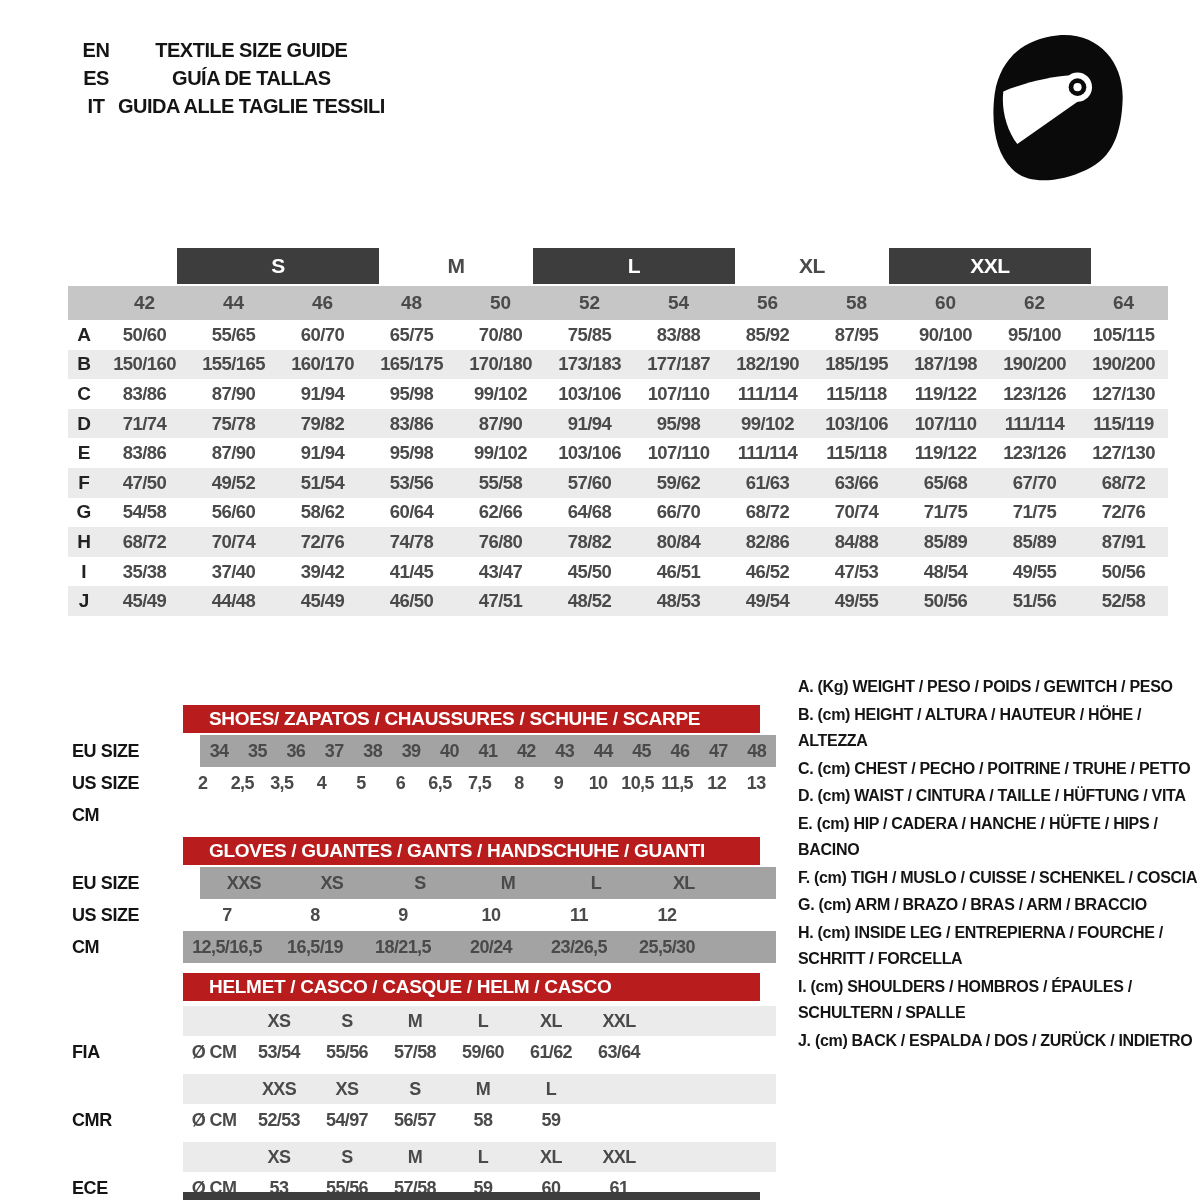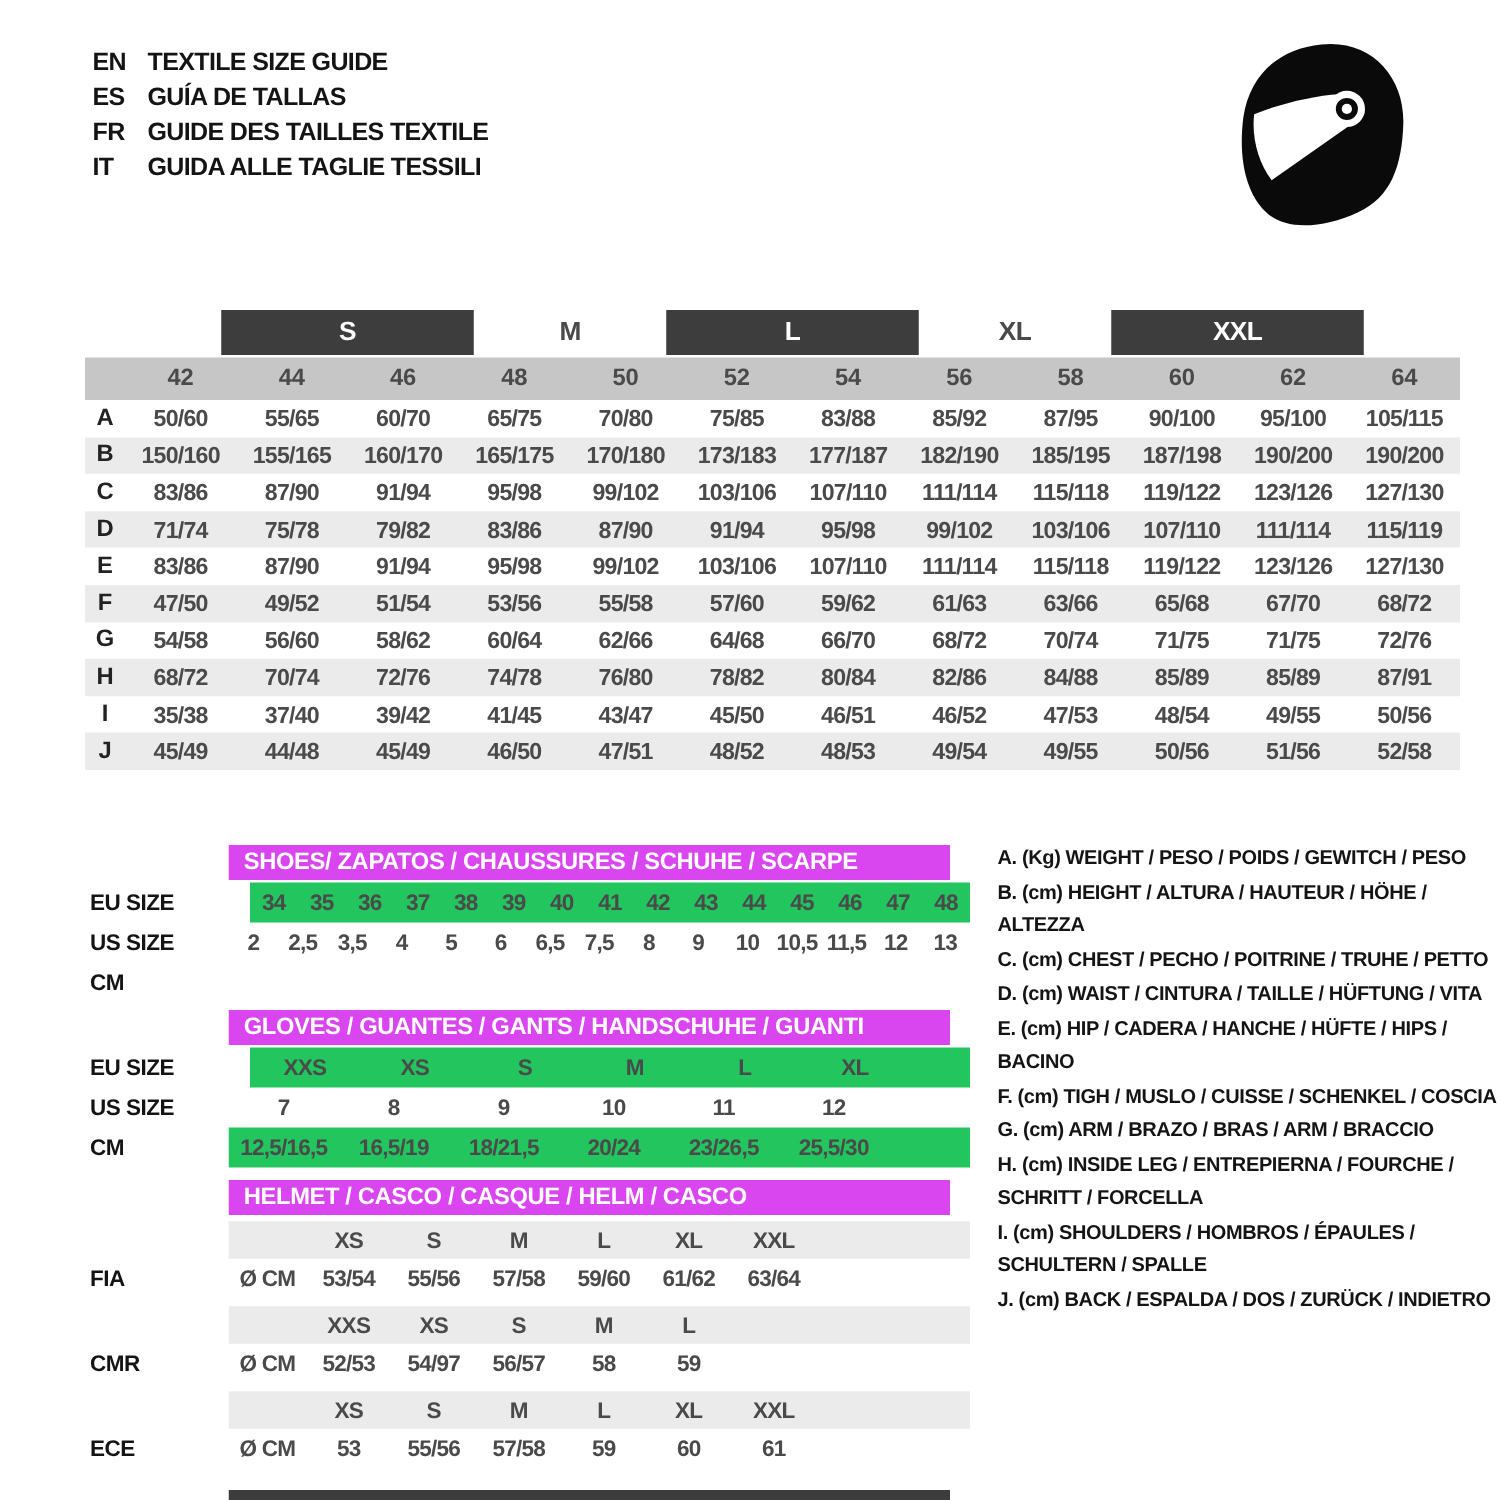--- a/index.html
+++ b/index.html
@@ -1,21 +1,21 @@
 <!DOCTYPE html>
 <html><head>
 <meta charset="utf-8">
 <style>
   * { margin:0; padding:0; box-sizing:border-box; }
   html,body { background:#fff; }
   body { width:1200px; height:1200px; position:relative; font-family:"Liberation Sans", sans-serif; color:#161616; }
   .page { position:absolute; left:0; top:0; width:1200px; height:1200px; background:#fff; overflow:hidden; }
 
   
-  .langs { position:absolute; left:74px; top:36px; }
+  .langs { position:absolute; left:74px; top:36px;text-align:center; }
   .lang-row { display:grid; grid-template-columns:44px auto; height:28px; align-items:center; }
   .lang-code,.lang-label { font-weight:bold; font-size:20px; letter-spacing:-0.5px; color:#141414; white-space:nowrap; }
 
   
   .helmet-wrap { position:absolute; left:972px; top:28px; width:168px; height:172px; }
 
   
   .main-table { position:absolute; left:68px; top:248px; width:1100px; }
   .bars-row { display:grid; grid-template-columns:32px repeat(12,1fr); height:38px; align-items:flex-start; }
   .size-bar { background:#3d3d3d; color:#fff; font-size:21px; font-weight:bold; display:flex; align-items:center; justify-content:center; height:36px; margin:0 -12px; letter-spacing:-0.5px; }
@@ -23,26 +23,26 @@
   .num-band { display:grid; grid-template-columns:32px repeat(12,1fr); height:34px; background:#c6c6c6; }
   .num-cell { display:flex; align-items:center; justify-content:center; font-size:19px; font-weight:bold; color:#4a4a4a; }
   .trow { display:grid; grid-template-columns:32px repeat(12,1fr); height:29.6px; }
   .trow.stripe { background:#ebebeb; }
   .letter-cell { display:flex; align-items:center; justify-content:center; font-weight:bold; font-size:19px; color:#222; }
   .val-cell { display:flex; align-items:center; justify-content:center; font-weight:bold; font-size:18.5px; color:#4a4a4a; letter-spacing:-0.6px; white-space:nowrap; }
 
   
   .subtable { position:absolute; left:72px; width:704px; }
   .shoes { top:676px; } .gloves { top:808px; } .helm { top:944px; }
-  .ttl { margin-left:111px; width:577px; height:28px; background:#d946ef; color:#fff; font-size:19px; font-weight:bold; display:flex; align-items:center; padding-left:12px; letter-spacing:-0.3px; white-space:nowrap; }
+  .ttl { margin-left:111px; width:577px; height:28px; background:#b91c1c; color:#fff; font-size:19px; font-weight:bold; display:flex; align-items:center; padding-left:26px; letter-spacing:-0.3px; white-space:nowrap;margin-top:29px; }
   .srow { display:flex; height:32px; margin-top:0; }
   .srow.first { margin-top:2px;gap:20px; }
   .rlabel { width:111px; display:flex; align-items:center; font-weight:bold; font-size:18px; color:#141414; letter-spacing:-0.4px; }
   .cells { width:593px; display:grid; }
-  .cells.stripe { background:#22c55e; }
+  .cells.stripe { background:#a3a3a3; }
   .shoes .cells { grid-template-columns:repeat(15,1fr); }
   .gloves .cells { grid-template-columns:repeat(6,88px) 1fr; }
   .cell { display:flex; align-items:center; justify-content:center; font-weight:bold; font-size:18px; color:#4a4a4a; letter-spacing:-0.6px; white-space:nowrap; }
   .helm .srow.sz { height:30px; margin-top:5px; }
   .helm .srow.vr { height:33px; }
   .hcells { width:593px; display:grid; grid-template-columns:62px repeat(6,68px) 1fr; }
   .hcells.stripe { background:#ebebeb; }
 
   
   .legend { position:absolute; left:798px; top:674px; width:406px; }
@@ -57,24 +57,20 @@
 <div class="page">
 
   <div class="langs">
       <div class="lang-row">
         <span class="lang-code">EN</span>
         <span class="lang-label">TEXTILE SIZE GUIDE</span>
       </div>
       <div class="lang-row">
         <span class="lang-code">ES</span>
         <span class="lang-label">GUÍA DE TALLAS</span>
-      </div>
-      <div class="lang-row">
-        <span class="lang-code">FR</span>
-        <span class="lang-label">GUIDE DES TAILLES TEXTILE</span>
       </div>
       <div class="lang-row">
         <span class="lang-code">IT</span>
         <span class="lang-label">GUIDA ALLE TAGLIE TESSILI</span>
       </div>
     </div>
 
   <div class="helmet-wrap">
     <svg viewBox="0 0 150 160" width="168" height="172">
       <path fill="#0a0a0a" d="M76 7 C113 3 138 31 137 66 C136 97 128 121 103 132 C77 144 48 146 34 131 C20 117 14 92 18 61 C23 28 46 10 76 7 Z"></path>

